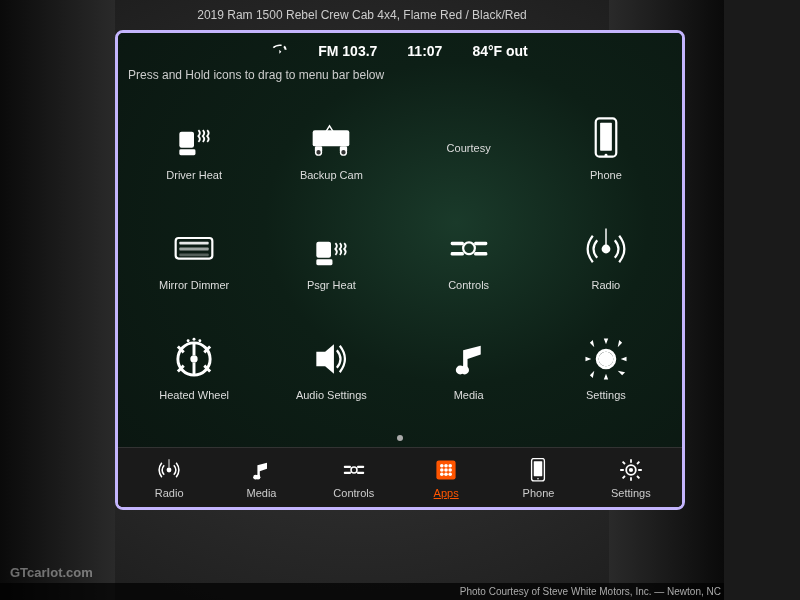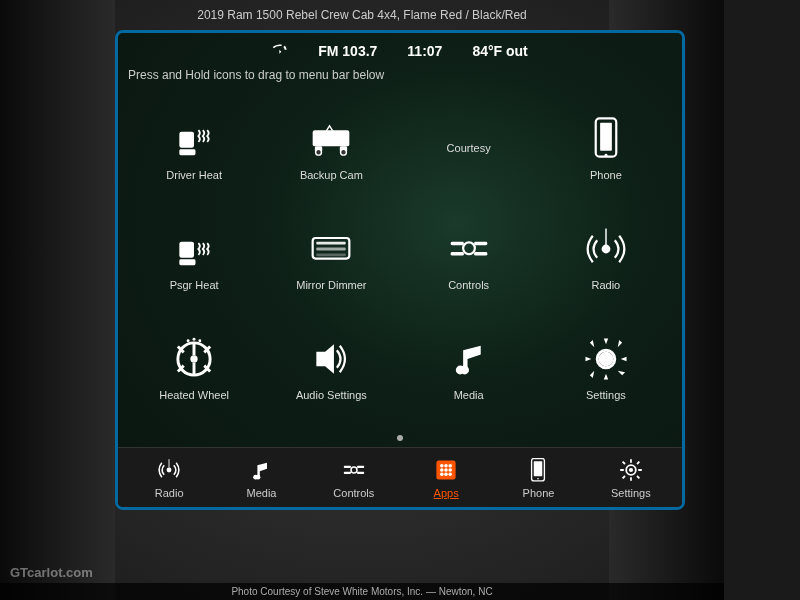--- a/index.html
+++ b/index.html
@@ -30,21 +30,21 @@
 
     
     .screen-bezel {
       position: absolute;
       top: 30px;
       left: 115px;
       width: 570px;
       height: 480px;
       background: #111;
       border-radius: 8px;
-      border: 3px solid #0369a1;
+      border: 3px solid #c4b5fd;
       overflow: hidden;
     }
 
     
     .screen {
       width: 100%;
       height: 100%;
       background: radial-gradient(ellipse at 60% 40%, #1a3a2a 0%, #0d1f16 40%, #0a1510 100%);
       display: flex;
       flex-direction: column;
@@ -179,21 +179,21 @@
 
     
     .photo-credit {
       position: absolute;
       bottom: 0;
       left: 0;
       right: 0;
       background: rgba(0,0,0,0.7);
       color: #aaa;
       font-size: 10px;
-      text-align: center;
+      text-align: right;
       padding: 3px;
     }
 
     
     .watermark {
       position: absolute;
       bottom: 20px;
       left: 10px;
       color: rgba(255,255,255,0.4);
       font-size: 13px;
@@ -297,42 +297,42 @@
               <rect x="6" y="2" width="28" height="52" rx="5" fill="none" stroke="white" stroke-width="3"></rect>
               <rect x="12" y="8" width="16" height="38" rx="1"></rect>
               <circle cx="20" cy="52" r="2"></circle>
             </svg>
           </div>
           <span class="app-label">Phone</span>
         </div>
 
         <div class="app-item">
           <div class="app-icon">
+            <svg viewBox="0 0 60 40" fill="white">
+              <rect x="5" y="5" width="50" height="28" rx="4" fill="none" stroke="white" stroke-width="3"></rect>
+
+              <rect x="10" y="10" width="40" height="4" rx="1" opacity="0.9"></rect>
+              <rect x="10" y="18" width="40" height="4" rx="1" opacity="0.6"></rect>
+              <rect x="10" y="26" width="40" height="4" rx="1" opacity="0.3"></rect>
+            </svg>
+          </div>
+          <span class="app-label">Mirror Dimmer</span>
+        </div>
+
+        <div class="app-item">
+          <div class="app-icon">
             <svg viewBox="0 0 60 60" fill="white">
               <rect x="10" y="20" width="20" height="22" rx="3"></rect>
               <rect x="10" y="44" width="22" height="8" rx="2"></rect>
               <path d="M36 22 Q40 26 36 30 Q40 34 36 38" stroke="white" stroke-width="2.5" fill="none"></path>
               <path d="M42 22 Q46 26 42 30 Q46 34 42 38" stroke="white" stroke-width="2.5" fill="none"></path>
               <path d="M48 22 Q52 26 48 30 Q52 34 48 38" stroke="white" stroke-width="2.5" fill="none"></path>
             </svg>
           </div>
           <span class="app-label">Psgr Heat</span>
-        </div>
-
-        <div class="app-item">
-          <div class="app-icon">
-            <svg viewBox="0 0 60 40" fill="white">
-              <rect x="5" y="5" width="50" height="28" rx="4" fill="none" stroke="white" stroke-width="3"></rect>
-
-              <rect x="10" y="10" width="40" height="4" rx="1" opacity="0.9"></rect>
-              <rect x="10" y="18" width="40" height="4" rx="1" opacity="0.6"></rect>
-              <rect x="10" y="26" width="40" height="4" rx="1" opacity="0.3"></rect>
-            </svg>
-          </div>
-          <span class="app-label">Mirror Dimmer</span>
         </div>
 
         <div class="app-item">
           <div class="app-icon">
             <svg viewBox="0 0 60 60" fill="white">
 
               <rect x="5" y="20" width="18" height="5" rx="2"></rect>
               <rect x="5" y="34" width="18" height="5" rx="2"></rect>
               <rect x="37" y="20" width="18" height="5" rx="2"></rect>
               <rect x="37" y="34" width="18" height="5" rx="2"></rect>

